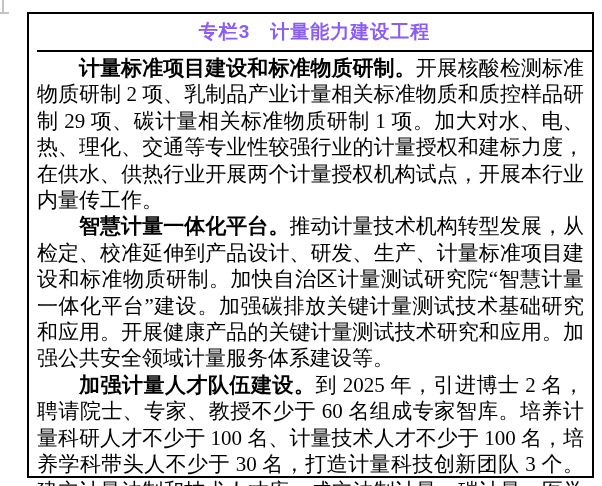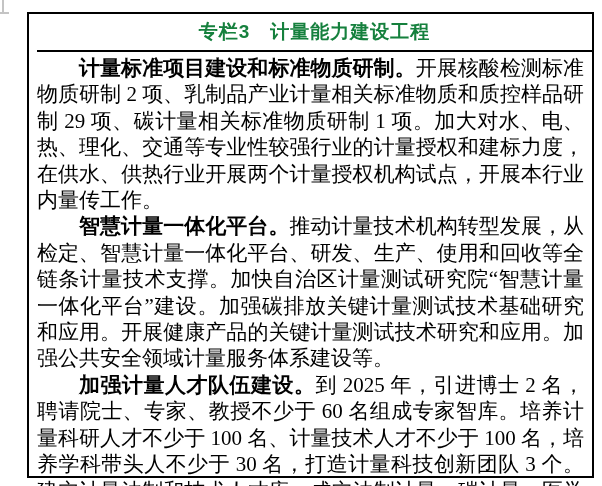--- a/index.html
+++ b/index.html
@@ -35,21 +35,21 @@
     background: #ffffff;
   }
   .column-title {
     height: 38px;
     line-height: 36px;
     text-align: center;
     font-family: "Liberation Sans", "DejaVu Sans", sans-serif;
     font-weight: bold;
     font-size: 19px;
     letter-spacing: 1px;
-    color: #15803d;
+    color: #8b5cf6;
     border-bottom: 2px solid #000000;
     margin-left: 8px;
   }
   .column-body {
     padding: 3px 8px 0 8px;
     font-size: 21px;
     line-height: 26.4px;
     color: #000000;
     text-align: justify;
   }
@@ -69,19 +69,19 @@
   <div class="edge-h"></div>
 
   <div class="column-box">
 
     <div class="column-title">专栏3　计量能力建设工程</div>
 
     <div class="column-body">
 
       <p><span class="lead">计量标准项目建设和标准物质研制。</span><span>开展核酸检测标准物质研制 2 项、乳制品产业计量相关标准物质和质控样品研制 29 项、碳计量相关标准物质研制 1 项。加大对水、电、热、理化、交通等专业性较强行业的计量授权和建标力度，在供水、供热行业开展两个计量授权机构试点，开展本行业内量传工作。</span></p>
 
-      <p><span class="lead">智慧计量一体化平台。</span><span>推动计量技术机构转型发展，从检定、智慧计量一体化平台、研发、生产、使用和回收等全链条计量技术支撑。加快自治区计量测试研究院“智慧计量一体化平台”建设。加强碳排放关键计量测试技术基础研究和应用。开展健康产品的关键计量测试技术研究和应用。加强公共安全领域计量服务体系建设等。</span></p>
+      <p><span class="lead">智慧计量一体化平台。</span><span>推动计量技术机构转型发展，从检定、校准延伸到产品设计、研发、生产、计量标准项目建设和标准物质研制。加快自治区计量测试研究院“智慧计量一体化平台”建设。加强碳排放关键计量测试技术基础研究和应用。开展健康产品的关键计量测试技术研究和应用。加强公共安全领域计量服务体系建设等。</span></p>
 
       <p><span class="lead">加强计量人才队伍建设。</span><span>到 2025 年，引进博士 2 名，聘请院士、专家、教授不少于 60 名组成专家智库。培养计量科研人才不少于 100 名、计量技术人才不少于 100 名，培养学科带头人不少于 30 名，打造计量科技创新团队 3 个。建立计量法制和技术人才库，成立法制计量、碳计量、医学计量、流量计量、力学计量等 5 个自治区专业计量技术委员会。</span></p>
 
     </div>
   </div>
 </div>
 
 </body></html>

